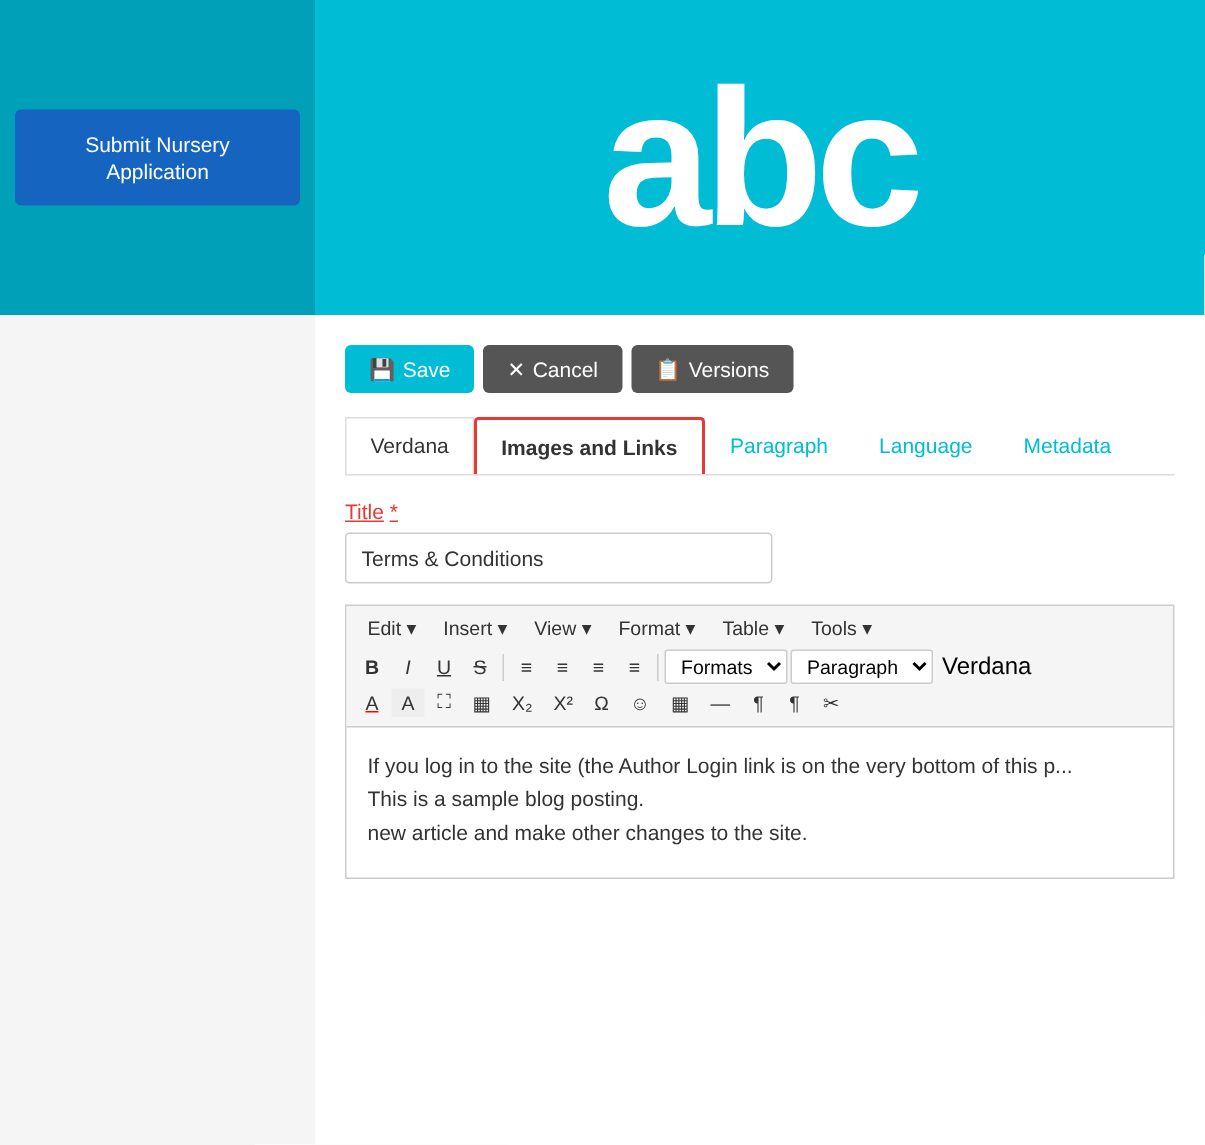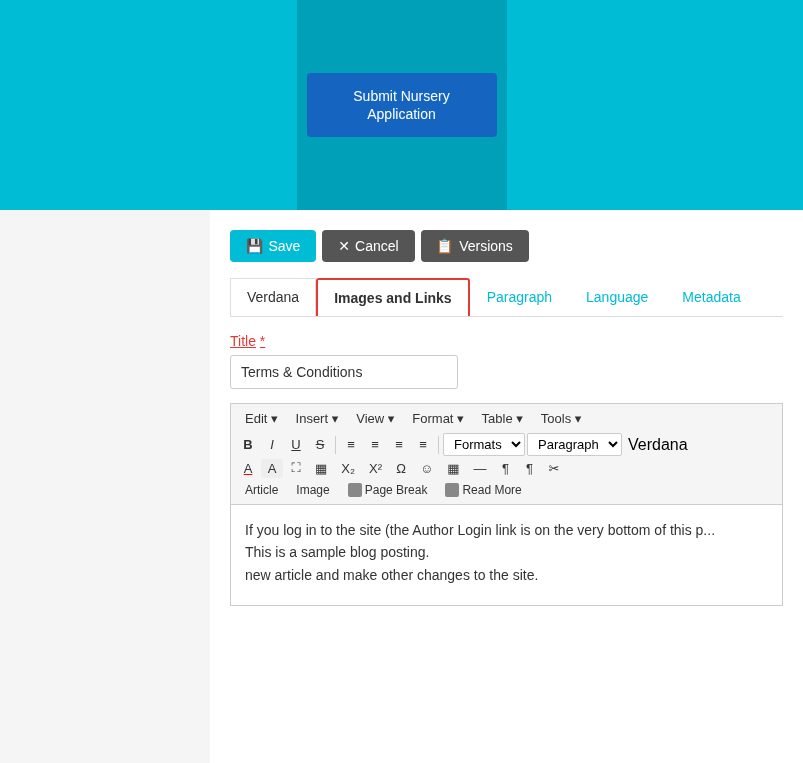--- a/index.html
+++ b/index.html
@@ -5,21 +5,20 @@
     * { box-sizing: border-box; margin: 0; padding: 0; }
     body { font-family: Arial, sans-serif; background: #fff; width: 803px; overflow-x: hidden; }
 
     
     .header {
       background: #00bcd4;
       height: 210px;
       position: relative;
       display: flex;
       align-items: center;
-      flex-direction: column;
     }
     .header-left {
       width: 210px;
       height: 100%;
       background: #00a0b8;
       display: flex;
       align-items: center;
       justify-content: center;
       padding: 10px;
     }
@@ -144,21 +143,21 @@
     .field-label {
       font-size: 14px;
       color: #333;
       margin-bottom: 6px;
     }
     .field-label span {
       color: #e53935;
       text-decoration: underline;
     }
     .title-input {
-      width: 228px;
+      width: 285px;
       padding: 8px 10px;
       border: 1px solid #ccc;
       border-radius: 3px;
       font-size: 14px;
       color: #333;
       margin-bottom: 14px;
     }
 
     
     .editor-wrapper {
@@ -246,20 +245,23 @@
       line-height: 1.6;
       min-height: 100px;
     }
   </style>
 </head>
 <body>
 
 <div class="header">
   <div class="header-left">
     <button class="submit-btn">Submit Nursery Application</button>
+  </div>
+  <div class="header-abc">
+    <span class="abc-text">abc</span>
   </div>
 </div>
 
 <div class="main">
   <div class="main-left"></div>
   <div class="main-content">
 
     
     <div class="toolbar-buttons">
       <button class="btn-save">
@@ -334,32 +336,20 @@
           <button class="fmt-btn">X²</button>
           <button class="fmt-btn">Ω</button>
           <button class="fmt-btn">☺</button>
           <button class="fmt-btn">▦</button>
           <button class="fmt-btn">—</button>
           <button class="fmt-btn">¶</button>
           <button class="fmt-btn">¶</button>
           <button class="fmt-btn">✂</button>
         </div>
 
-        <div class="editor-actions-row">
-          <span class="action-item">Article</span>
-          <span class="action-item">Image</span>
-          <span class="action-item">
-            <span style="width:14px;height:14px;background:#888;display:inline-block;border-radius:2px;"></span>
-            <span>Page Break</span>
-          </span>
-          <span class="action-item">
-            <span style="width:14px;height:14px;background:#888;display:inline-block;border-radius:2px;"></span>
-            <span>Read More</span>
-          </span>
-        </div>
 
       </div>
 
       <div class="editor-body">
         <p>If you log in to the site (the Author Login link is on the very bottom of this p...</p>
         <p>This is a sample blog posting.</p>
         <p>new article and make other changes to the site.</p>
       </div>
     </div>
 

